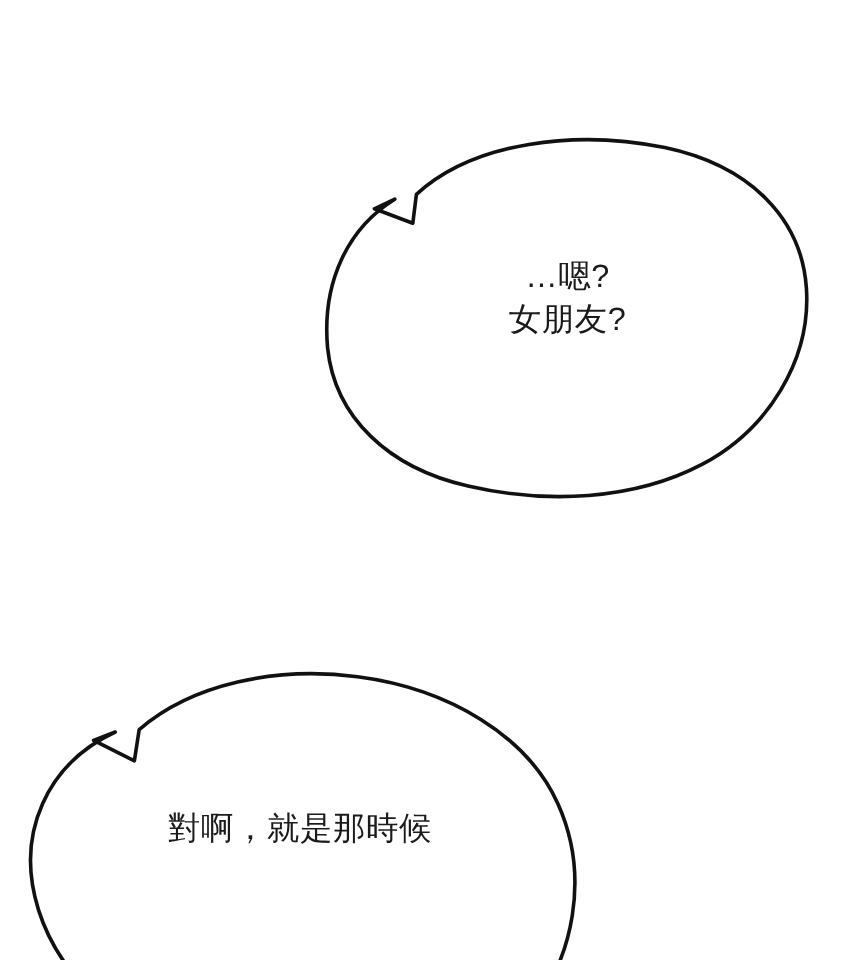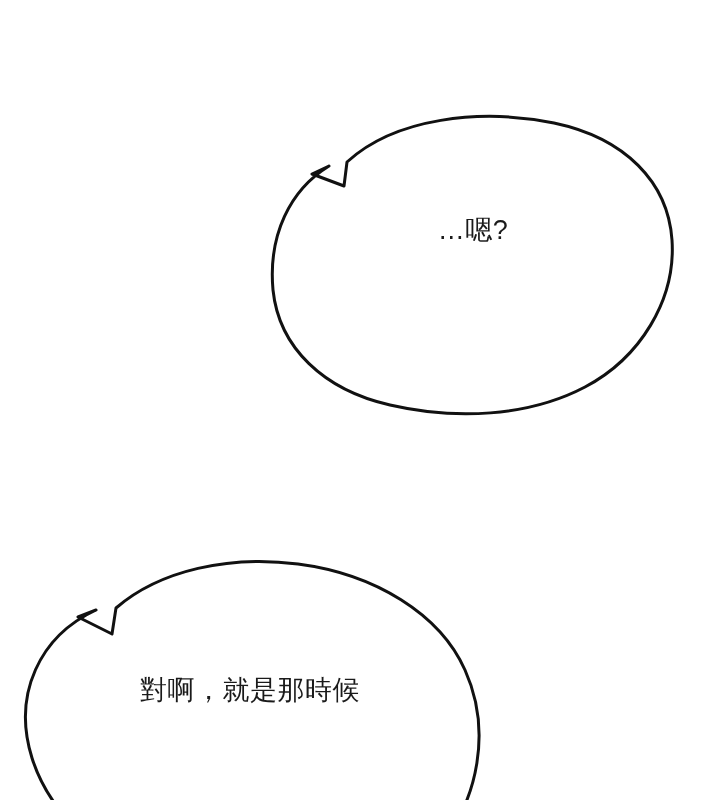--- a/index.html
+++ b/index.html
@@ -90,19 +90,20 @@
              C 130 884, 54 828, 32 758
              C 12 694, 40 636, 96 610
              L 78 617
              L 112 634
              Z"></path>
 
   </svg>
 
   <div class="bubble-text" id="bubble-1-text">
     <span class="text-line">…嗯?</span>
+    <span class="text-line">女朋友?</span>
   </div>
 
   <div class="bubble-text" id="bubble-2-text">
     <span class="text-line">對啊，就是那時候</span>
   </div>
 
 </div>
 
 </body></html>

